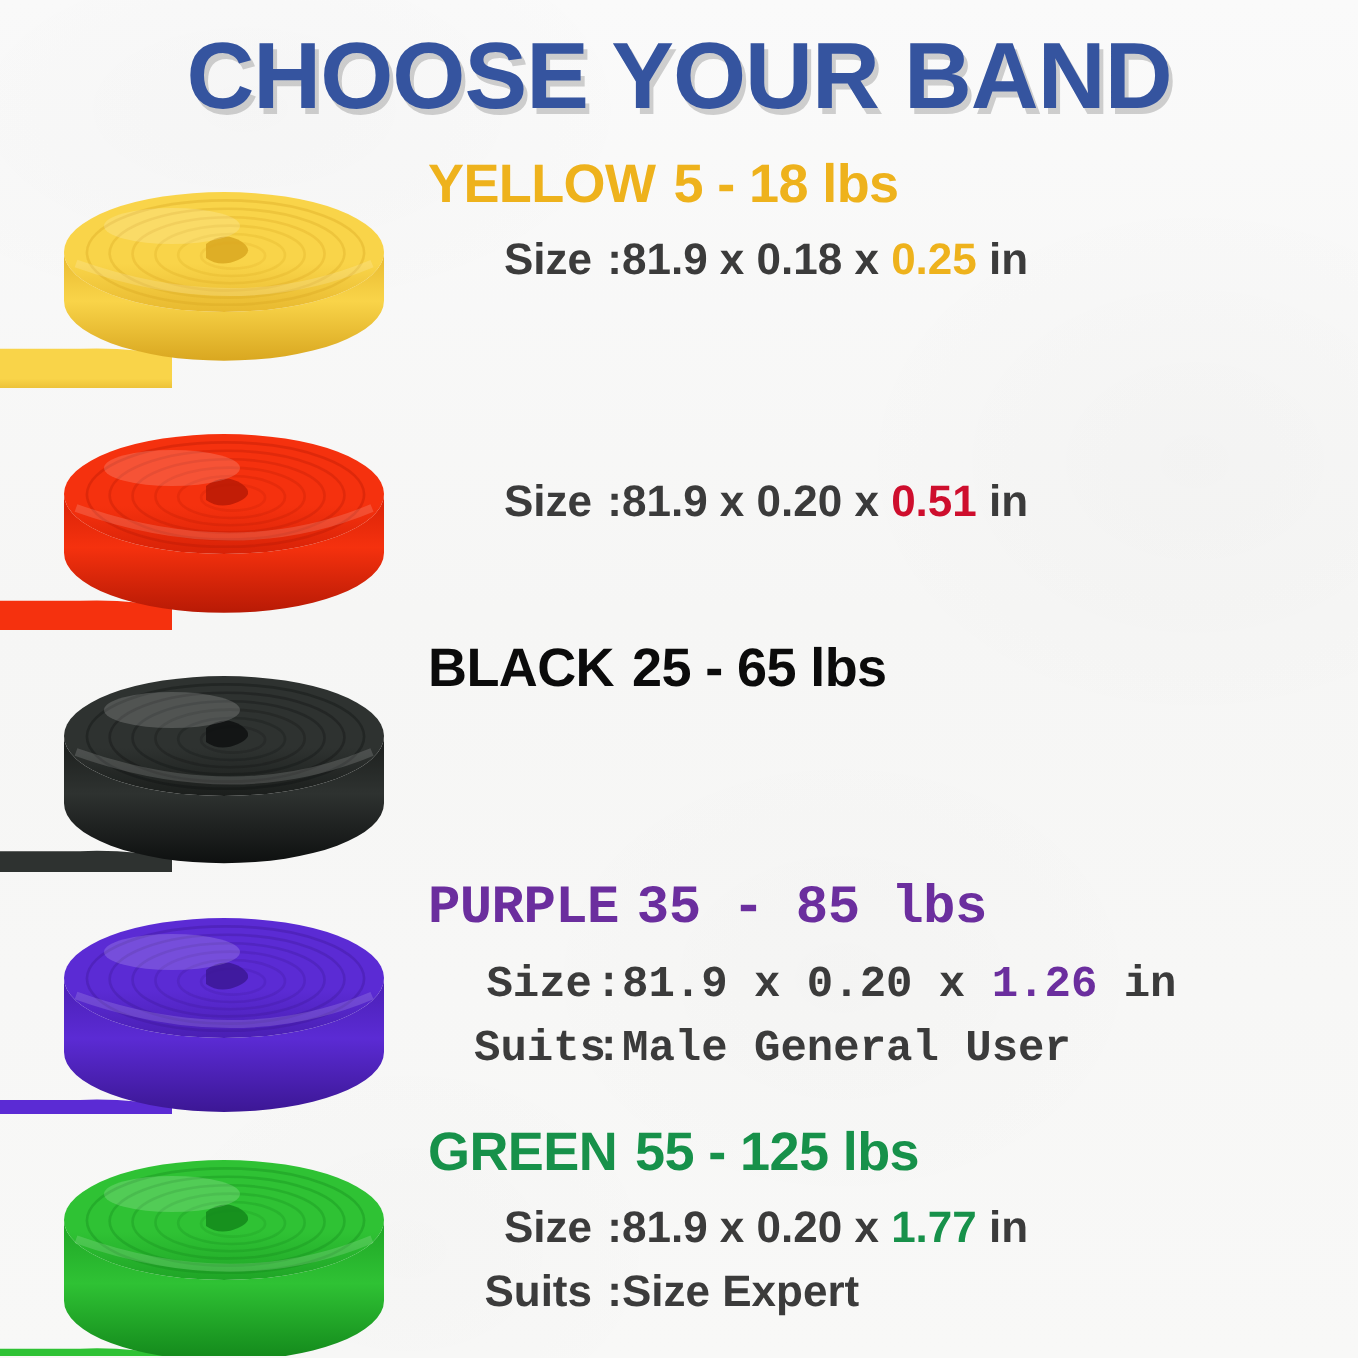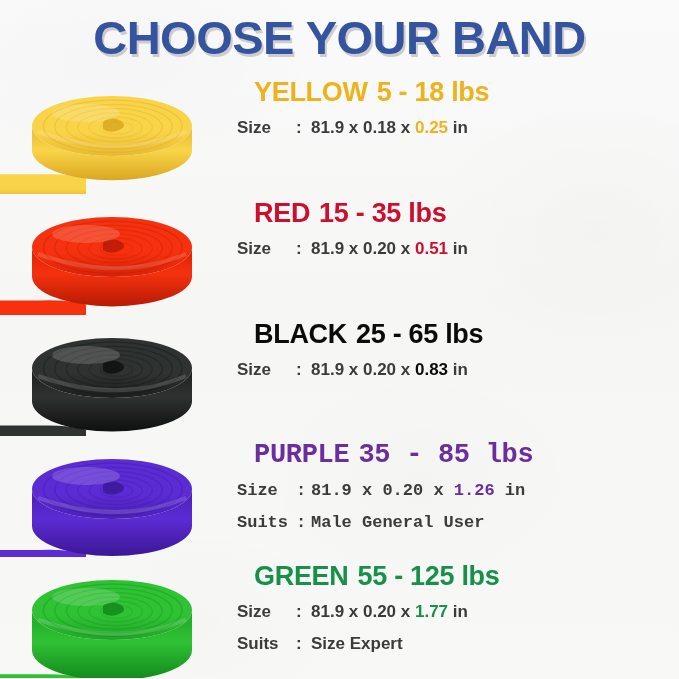--- a/index.html
+++ b/index.html
@@ -18,20 +18,21 @@
   
   #page {
     position: absolute;
     inset: 0;
     background:
       radial-gradient(ellipse 300px 160px at 18% 8%, rgba(0,0,0,0.016), rgba(0,0,0,0) 70%),
       radial-gradient(ellipse 260px 200px at 88% 34%, rgba(0,0,0,0.014), rgba(0,0,0,0) 70%),
       radial-gradient(ellipse 240px 180px at 62% 72%, rgba(0,0,0,0.012), rgba(0,0,0,0) 70%),
       radial-gradient(ellipse 200px 150px at 30% 92%, rgba(0,0,0,0.012), rgba(0,0,0,0) 70%),
       linear-gradient(180deg, #fafafa 0%, #f6f6f5 45%, #f8f8f7 100%);
+    text-align: right;
   }
 
   
   #title-bar {
     position: absolute;
     left: 0; top: 0;
     width: 679px;
     height: 74px;
     display: flex;
     align-items: center;
@@ -77,25 +78,25 @@
   .band-heading {
     position: absolute;
     left: 4px;
     top: 4px;
     font-size: 27px;
     font-weight: bold;
     letter-spacing: -0.3px;
     white-space: nowrap;
     line-height: 1.1;
   }
-  .band-heading .nm { margin-right: 9px; margin-left: 40px; }
+  .band-heading .nm { margin-right: 9px; }
   .spec {
     position: absolute;
     left: 27px;
-    font-size: 17px;
+    font-size: 22px;
     font-weight: bold;
     color: #3b3b3b;
     white-space: nowrap;
     line-height: 1;
   }
   .spec.size-line { top: 45px; }
   .spec.suits-line { top: 77px; }
   .spec .lbl {
     display: inline-block;
     width: 59px;
@@ -183,21 +184,20 @@
             <ellipse cx="114.27272727272727" cy="52.90909090909091" rx="48.0" ry="18.3" fill="none" stroke="#b81a05" stroke-opacity="0.30" stroke-width="1.3"></ellipse>
             <ellipse cx="115.03030303030303" cy="53.21212121212121" rx="37.3" ry="14.4" fill="none" stroke="#b81a05" stroke-opacity="0.26" stroke-width="1.3"></ellipse>
             <ellipse cx="115.78787878787878" cy="53.515151515151516" rx="26.7" ry="10.5" fill="none" stroke="#b81a05" stroke-opacity="0.23" stroke-width="1.3"></ellipse>
             <ellipse cx="116.54545454545455" cy="53.81818181818182" rx="16.0" ry="6.5" fill="none" stroke="#b81a05" stroke-opacity="0.19" stroke-width="1.3"></ellipse>
             <path d="M 103 48 q 9 -7 18 -1 q 7 5 -2 9 q -9 4 -16 -1 Z" fill="#b81a05" fill-opacity="0.85"></path>
             <ellipse cx="86" cy="39" rx="34" ry="9" fill="#ffffff" fill-opacity="0.17"></ellipse>
             <path d="M 38 59 q 80 28.5 148 0" fill="none" stroke="#ffffff" stroke-opacity="0.15" stroke-width="4"></path>
           </svg>
         </div>
         <div class="band-text">
-          <div class="band-heading" style="color: rgb(206, 14, 45);"><span class="nm">RED</span><span>15 - 35 lbs</span></div>
           <div class="spec size-line"><span class="lbl">Size</span><span class="colon">:</span><span>81.9 x 0.20 x </span><span class="hl" style="color:#ce0e2d">0.51</span><span>&nbsp;</span><span>in</span></div>
         </div>
       </div>
       <div class="row" style="top: 316px;">
         <div class="band-art">
           <svg width="200" height="120" viewBox="0 0 200 120">
             <defs>
               <linearGradient id="gTop2" x1="0" y1="0" x2="0" y2="1">
                 <stop offset="0%" stop-color="#2e3230"></stop>
                 <stop offset="60%" stop-color="#2e3230"></stop>
@@ -223,21 +223,20 @@
             <ellipse cx="115.03030303030303" cy="53.21212121212121" rx="37.3" ry="14.4" fill="none" stroke="#0e1010" stroke-opacity="0.26" stroke-width="1.3"></ellipse>
             <ellipse cx="115.78787878787878" cy="53.515151515151516" rx="26.7" ry="10.5" fill="none" stroke="#0e1010" stroke-opacity="0.23" stroke-width="1.3"></ellipse>
             <ellipse cx="116.54545454545455" cy="53.81818181818182" rx="16.0" ry="6.5" fill="none" stroke="#0e1010" stroke-opacity="0.19" stroke-width="1.3"></ellipse>
             <path d="M 103 48 q 9 -7 18 -1 q 7 5 -2 9 q -9 4 -16 -1 Z" fill="#0e1010" fill-opacity="0.85"></path>
             <ellipse cx="86" cy="39" rx="34" ry="9" fill="#ffffff" fill-opacity="0.17"></ellipse>
             <path d="M 38 60 q 80 28.5 148 0" fill="none" stroke="#ffffff" stroke-opacity="0.15" stroke-width="4"></path>
           </svg>
         </div>
         <div class="band-text">
           <div class="band-heading" style="color: rgb(11, 11, 11);"><span class="nm">BLACK</span><span>25 - 65 lbs</span></div>
-          <div class="spec size-line"><span class="lbl">Size</span><span class="colon">:</span><span>81.9 x 0.20 x </span><span class="hl" style="color:#0b0b0b">0.83</span><span>&nbsp;</span><span>in</span></div>
         </div>
       </div>
       <div class="row" style="top: 437px; font-family: Liberation Mono, monospace;">
         <div class="band-art">
           <svg width="200" height="120" viewBox="0 0 200 120">
             <defs>
               <linearGradient id="gTop3" x1="0" y1="0" x2="0" y2="1">
                 <stop offset="0%" stop-color="#5b2bd4"></stop>
                 <stop offset="60%" stop-color="#5b2bd4"></stop>
                 <stop offset="100%" stop-color="#4a1fb4"></stop>

